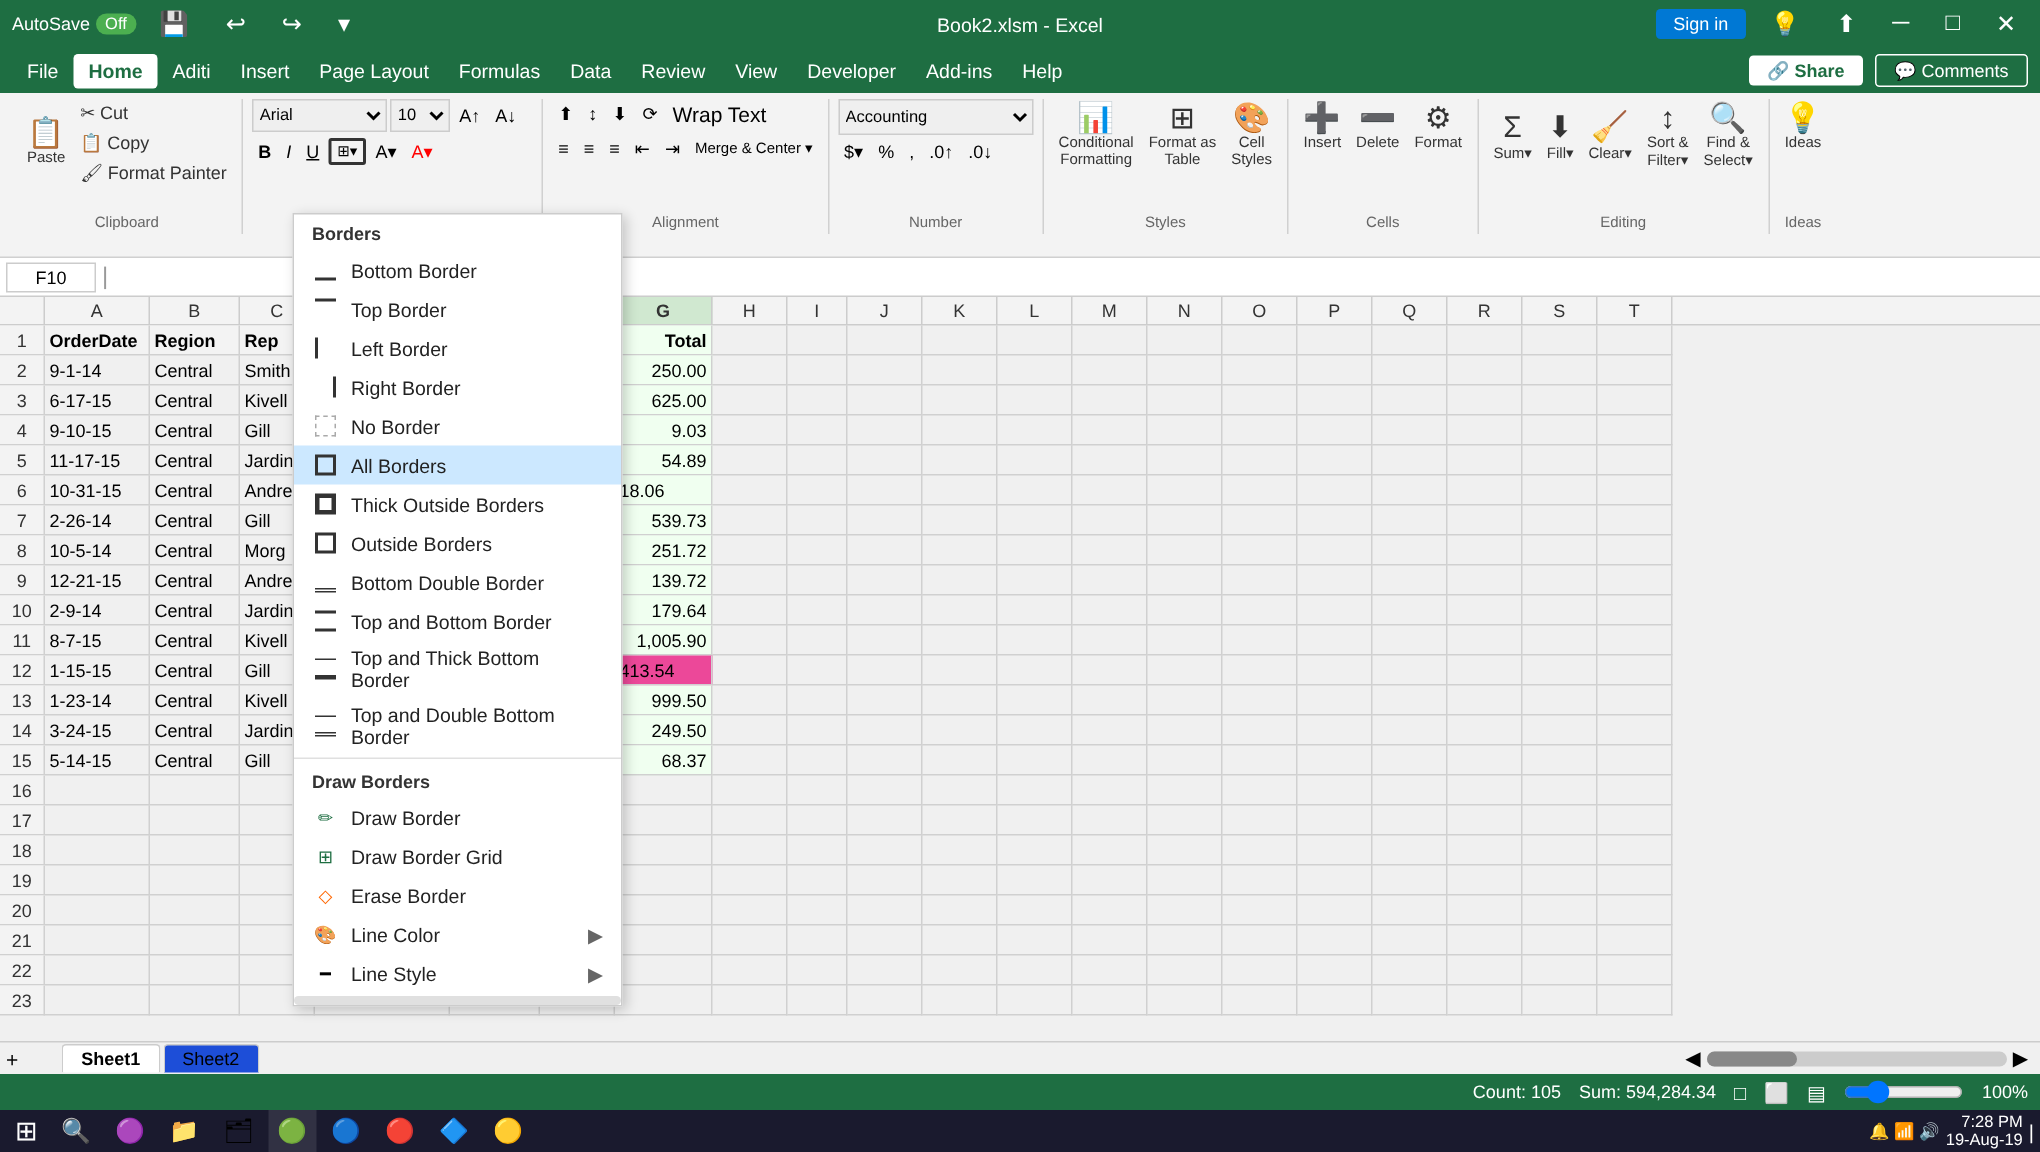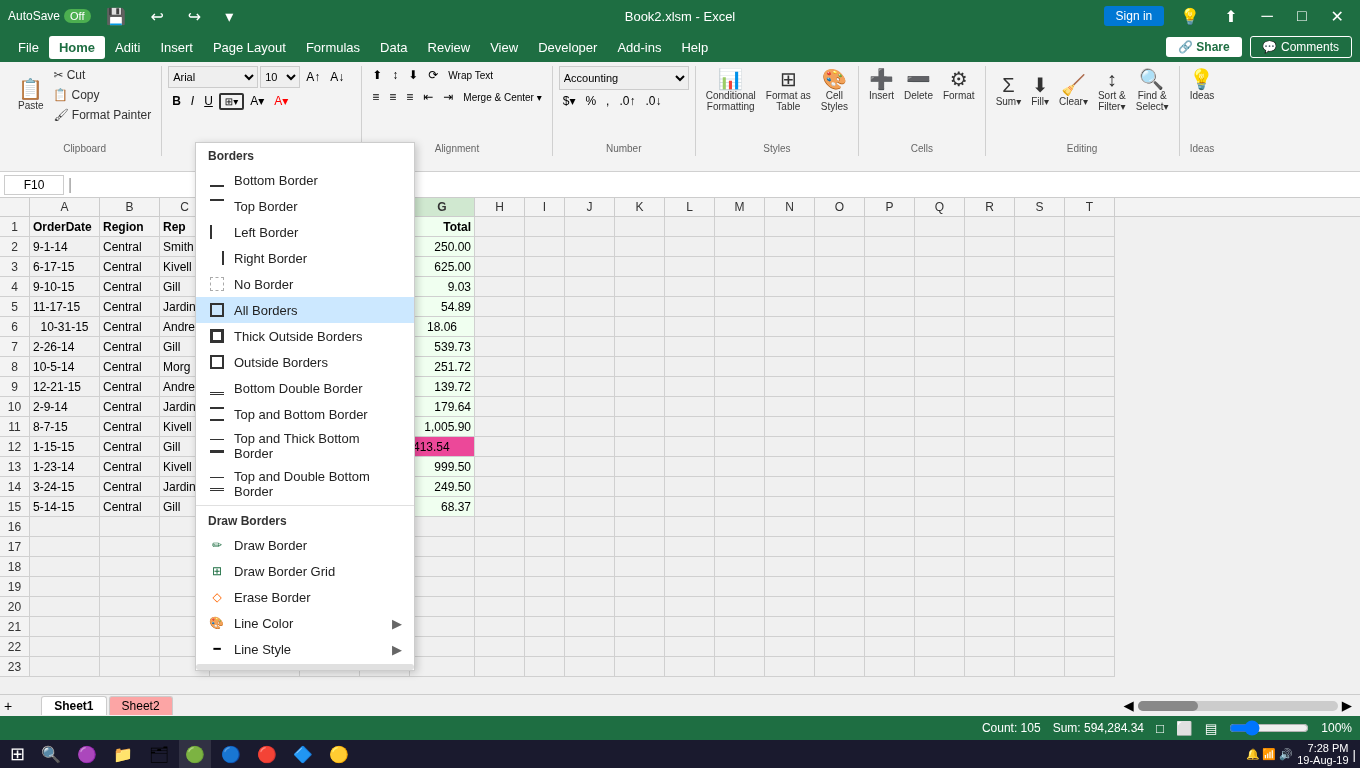--- a/index.html
+++ b/index.html
@@ -196,21 +196,21 @@
       gap: 4px;
     }
     .taskbar-start { background: none; border: none; color: white; font-size: 18px; padding: 0 6px; cursor: pointer; }
     .taskbar-icon { width: 32px; height: 28px; display: flex; align-items: center; justify-content: center; cursor: pointer; }
     .taskbar-right { margin-left: auto; display: flex; align-items: center; gap: 4px; color: white; font-size: 11px; }
     .time-display { text-align: right; }
     .sheet-tab {
       padding: 2px 12px;
       border: 1px solid #ccc;
       border-bottom: none;
-      background: #fca5a5;
+      background: #1d4ed8;
       cursor: pointer;
       font-size: 12px;
       border-radius: 3px 3px 0 0;
       margin-right: 2px;
     }
     .sheet-tab.active { background: white; font-weight: 600; margin-left: 25px; }
 
     
     .border-icon-bottom { border-bottom: 2px solid #333; width: 14px; height: 14px; }
     .border-icon-top { border-top: 2px solid #333; width: 14px; height: 14px; }
@@ -219,21 +219,21 @@
     .border-icon-none { border: 1px dashed #aaa; width: 14px; height: 14px; }
     .border-icon-all { border: 2px solid #333; width: 14px; height: 14px; }
     .border-icon-outside { border: 2px solid #333; width: 14px; height: 14px; }
     .border-icon-thick-outside { border: 3px solid #333; width: 14px; height: 14px; }
     .border-icon-bottom-double { border-bottom: 3px double #333; width: 14px; height: 14px; }
     .border-icon-thick-bottom { border-bottom: 3px solid #333; width: 14px; height: 14px; }
     .border-icon-top-bottom { border-top: 2px solid #333; border-bottom: 2px solid #333; width: 14px; height: 14px; }
     .border-icon-top-thick-bottom { border-top: 1px solid #333; border-bottom: 3px solid #333; width: 14px; height: 14px; }
     .border-icon-top-double-bottom { border-top: 1px solid #333; border-bottom: 3px double #333; width: 14px; height: 14px; }
 
-    .wrap-text-btn { font-size: 10px; padding: 2px 4px; }
+    .wrap-text-btn { font-size: 14px; padding: 2px 4px; }
     .merge-btn { font-size: 10px; padding: 2px 4px; }
 
     
     .highlight { background: #cce8ff; }
   </style>
 </head>
 <body>
 
 <div class="title-bar">
   <div class="title-bar-left">
@@ -573,27 +573,27 @@
           <div class="grid-cell" style="width: 50px;"></div>
           <div class="grid-cell" style="width: 50px;"></div>
           <div class="grid-cell" style="width: 50px;"></div>
           <div class="grid-cell" style="width: 50px;"></div>
           <div class="grid-cell" style="width: 50px;"></div>
           <div class="grid-cell" style="width: 50px;"></div>
           <div class="grid-cell" style="width: 50px;"></div>
         </div>
         <div class="grid-row">
           <div class="row-num">6</div>
-          <div class="grid-cell" style="width: 70px; text-align: center;">10-31-15</div>
+          <div class="grid-cell" style="width: 70px;">10-31-15</div>
           <div class="grid-cell" style="width: 60px;">Central</div>
           <div class="grid-cell" style="width: 50px;">Andre</div>
           <div class="grid-cell" style="width: 90px;"></div>
           <div class="grid-cell" style="width: 60px;"></div>
           <div class="grid-cell" style="width: 50px;"></div>
-          <div class="grid-cell" style="width: 65px; text-align: center; background: rgb(240, 255, 240);">18.06</div>
+          <div class="grid-cell" style="width: 65px; text-align: left; background: rgb(240, 255, 240);">18.06</div>
           <div class="grid-cell" style="width: 50px;"></div>
           <div class="grid-cell" style="width: 40px;"></div>
           <div class="grid-cell" style="width: 50px;"></div>
           <div class="grid-cell" style="width: 50px;"></div>
           <div class="grid-cell" style="width: 50px;"></div>
           <div class="grid-cell" style="width: 50px;"></div>
           <div class="grid-cell" style="width: 50px;"></div>
           <div class="grid-cell" style="width: 50px;"></div>
           <div class="grid-cell" style="width: 50px;"></div>
           <div class="grid-cell" style="width: 50px;"></div>

